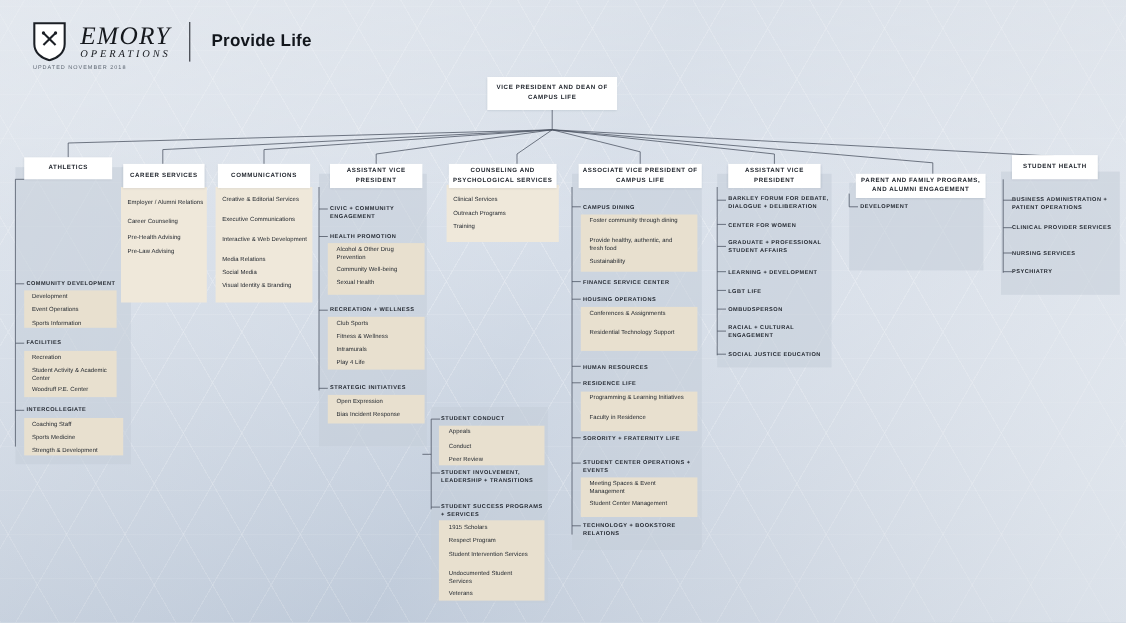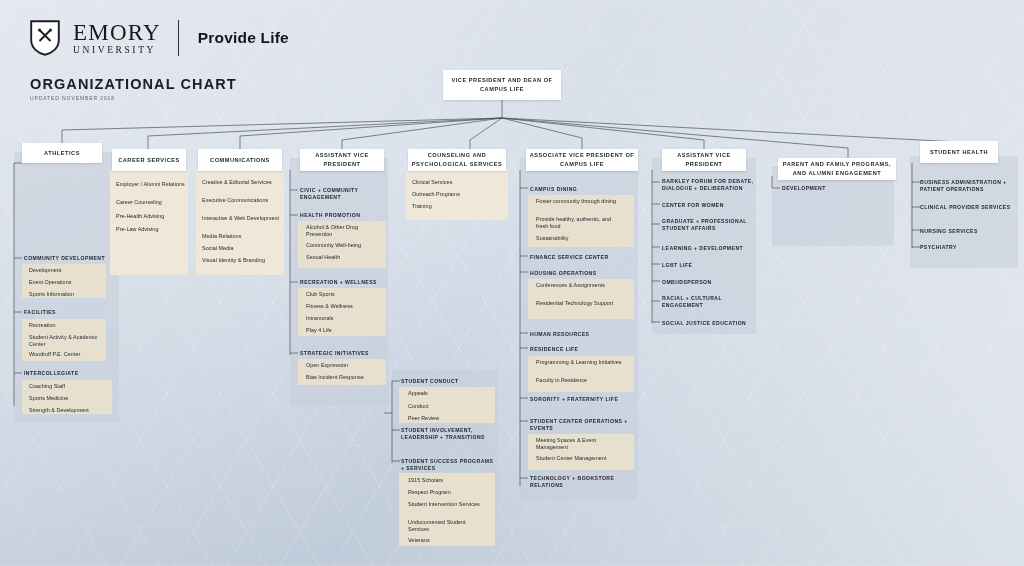--- a/index.html
+++ b/index.html
@@ -26,21 +26,21 @@
     background:linear-gradient(180deg, rgba(255,255,255,.38), rgba(255,255,255,0));}
   #vign{position:absolute;inset:0;
     background:radial-gradient(130% 90% at 50% 35%, rgba(255,255,255,.30), rgba(120,140,165,.20) 100%);}
 
   .layer{position:absolute;inset:0;}
 
   
   #header{position:absolute;left:30px;top:20px;}
   .logo-row{display:flex;align-items:center;gap:13px;}
   .shield{width:30px;height:36px;}
-  .emory-wrap{line-height:1;}
+  .emory-wrap{line-height:1;font-style:italic;}
   .emory{font-family:"Liberation Serif", serif;font-size:23px;letter-spacing:1.2px;color:#15181d;}
   .univ{font-family:"Liberation Serif", serif;font-size:9.5px;letter-spacing:2.6px;color:#15181d;margin-top:2px;}
   .vbar{width:1px;height:36px;background:#2b2f36;margin:0 6px 0 4px;}
   .campus{font-size:15.5px;font-weight:bold;color:#12161c;letter-spacing:.2px;}
   #title{margin-top:20px;font-size:14.5px;font-weight:bold;letter-spacing:1.1px;color:#1b1f25;}
   #subtitle{margin-top:3px;font-size:5px;letter-spacing:.9px;color:#5d6672;}
 
   
   svg.conn{position:absolute;left:0;top:0;width:1024px;height:566px;overflow:visible;}
   svg.conn line, svg.conn path{stroke:#4a5260;stroke-width:.7;fill:none;}
@@ -73,26 +73,25 @@
   <div class="logo-row">
     <svg class="shield" viewBox="0 0 30 36">
       <path d="M1.2 1.2 H28.8 V20 C28.8 28 22 33.4 15 34.8 C8 33.4 1.2 28 1.2 20 Z" fill="#ffffff" stroke="#1b1f25" stroke-width="1.9"></path>
       <line x1="9.5" y1="10" x2="20.5" y2="21" stroke="#1b1f25" stroke-width="1.9"></line>
       <line x1="20.5" y1="10" x2="9.5" y2="21" stroke="#1b1f25" stroke-width="1.9"></line>
       <circle cx="9.5" cy="10" r="1.5" fill="#1b1f25"></circle>
       <circle cx="20.5" cy="10" r="1.5" fill="#1b1f25"></circle>
     </svg>
     <div class="emory-wrap">
       <div class="emory">EMORY</div>
-      <div class="univ">UNIVERSITY</div>
+      <div class="univ">OPERATIONS</div>
     </div>
     <div class="vbar"></div>
     <div class="campus">Provide Life</div>
   </div>
-  <div id="title">ORGANIZATIONAL CHART</div>
   <div id="subtitle">UPDATED NOVEMBER 2018</div>
 </div>
 
 <svg class="conn">
   <line x1="502" y1="100" x2="502" y2="118"></line>
 
   <path d="M502 118 L62 130 L62 143"></path>
   <path d="M502 118 L148 136 L148 149"></path>
   <path d="M502 118 L240 136 L240 149"></path>
   <path d="M502 118 L342 140 L342 149"></path>

